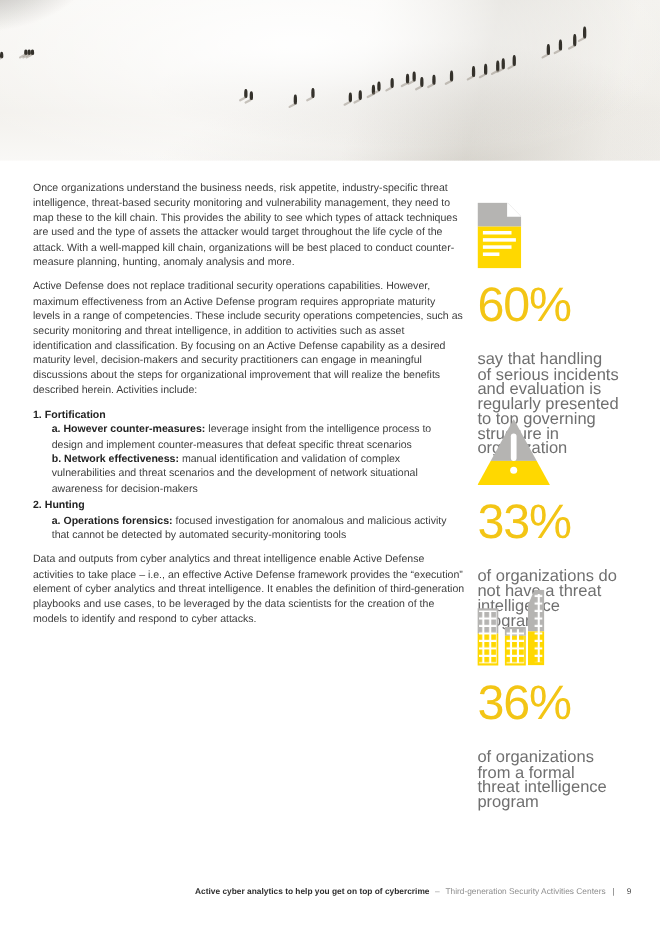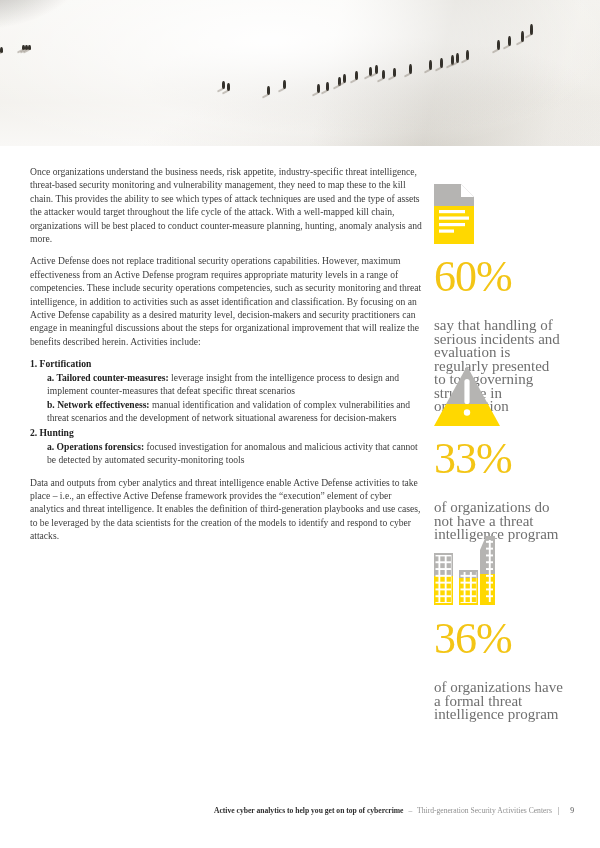--- a/index.html
+++ b/index.html
@@ -1,17 +1,17 @@
 <!DOCTYPE html>
 <html><head>
 <meta charset="utf-8">
 <style>
   html,body{margin:0;padding:0;background:#ffffff;}
   .page{position:relative;width:600px;height:848px;background:#ffffff;overflow:hidden;
-        font-family:Liberation Serif, serif;}
+        font-family:Liberation Sans, sans-serif;}
 
   
   .photo{position:absolute;left:0;top:0;width:600px;height:146px;overflow:hidden;
     background:
       radial-gradient(170px 100px at -25px -35px, rgba(95,92,86,.6), rgba(95,92,86,0) 65%),
       radial-gradient(480px 170px at 45% 28%, rgba(255,255,255,.95), rgba(255,255,255,0) 72%),
       radial-gradient(320px 70px at 60% 58%, rgba(175,170,160,.28), rgba(175,170,160,0) 70%),
       linear-gradient(103deg, rgba(210,206,198,0) 54%, rgba(188,184,174,.42) 72%, rgba(226,223,215,.18) 92%),
       radial-gradient(430px 150px at 72% 118%, rgba(203,198,188,.45), rgba(203,198,188,0) 70%),
       linear-gradient(180deg,#f8f7f4 0%,#f3f1ed 70%,#f9f8f6 100%);
@@ -27,21 +27,21 @@
   .main b{color:#222222;}
   .list{margin:0 0 9px 0;}
   .ln{margin-top:2px;font-weight:bold;color:#222;}
   .sub{margin-left:17px;}
 
   
   .stat{position:absolute;left:434px;width:140px;}
   .stat .val{font-size:44px;line-height:45px;font-weight:300;letter-spacing:-1px;
              color:#F3C515;margin-top:6px;}
   .stat .cap{width:130px;font-size:15px;line-height:13.5px;color:#6F6F6F;margin-top:20px;}
-  #stat-1{top:184px;} #stat-2{top:366px;} #stat-3{top:536px;}
+  #stat-1{top:184px;} #stat-2{top:381px;} #stat-3{top:536px;}
 
   
   .footer{position:absolute;right:26px;top:806px;font-size:7.6px;white-space:nowrap;}
   .ft-b{font-weight:bold;color:#2e2e2e;}
   .ft-g{color:#8f8f8f;margin-left:3px;}
   .ft-sep{color:#6d6d6d;margin-left:4px;}
   .ft-n{color:#4a4a4a;margin-left:9px;}
 </style>
 </head>
 <body>
@@ -77,21 +77,21 @@
       <span class="hiker" style="left: 521px; top: 31px; height: 11px;"></span>
       <span class="hiker" style="left: 530px; top: 24px; height: 11px;"></span>
     </div>
 
   <div class="main">
     <p>Once organizations understand the business needs, risk appetite, industry-specific threat intelligence, threat-based security monitoring and vulnerability management, they need to map these to the kill chain. This provides the ability to see which types of attack techniques are used and the type of assets the attacker would target throughout the life cycle of the attack. With a well-mapped kill chain, organizations will be best placed to conduct counter-measure planning, hunting, anomaly analysis and more.</p>
     <p>Active Defense does not replace traditional security operations capabilities. However, maximum effectiveness from an Active Defense program requires appropriate maturity levels in a range of competencies. These include security operations competencies, such as security monitoring and threat intelligence, in addition to activities such as asset identification and classification. By focusing on an Active Defense capability as a desired maturity level, decision-makers and security practitioners can engage in meaningful discussions about the steps for organizational improvement that will realize the benefits described herein. Activities include:</p>
 
     <div class="list">
       <div class="ln"><span>1.</span> <span>Fortification</span></div>
-      <div class="sub"><b>a. Tailored counter-measures:</b> <span>leverage insight from the intelligence process to design and implement counter-measures that defeat specific threat scenarios</span></div>
+      <div class="sub"><b>a. However counter-measures:</b> <span>leverage insight from the intelligence process to design and implement counter-measures that defeat specific threat scenarios</span></div>
       <div class="sub"><b>b. Network effectiveness:</b> <span>manual identification and validation of complex vulnerabilities and threat scenarios and the development of network situational awareness for decision-makers</span></div>
       <div class="ln"><span>2.</span> <span>Hunting</span></div>
       <div class="sub"><b>a. Operations forensics:</b> <span>focused investigation for anomalous and malicious activity that cannot be detected by automated security-monitoring tools</span></div>
     </div>
 
     <p>Data and outputs from cyber analytics and threat intelligence enable Active Defense activities to take place – i.e., an effective Active Defense framework provides the “execution” element of cyber analytics and threat intelligence. It enables the definition of third-generation playbooks and use cases, to be leveraged by the data scientists for the creation of the models to identify and respond to cyber attacks.</p>
   </div>
 
   <div class="stat" id="stat-1">
     <svg width="40" height="60" viewBox="0 0 40 60">
@@ -152,21 +152,21 @@
       <rect x="25" y="42" width="19" height="27" fill="#FFD800"></rect>
       <rect x="26.5" y="36" width="16" height="31" fill="url(#win)"></rect>
 
       <g clip-path="url(#bldR)">
         <rect x="46" y="0" width="15" height="38" fill="#B5B4B2"></rect>
         <rect x="46" y="38" width="15" height="31" fill="#FFD800"></rect>
         <rect x="52" y="4" width="7" height="62" fill="url(#win)"></rect>
       </g>
     </svg>
     <div class="val">36%</div>
-    <div class="cap">of organizations have a formal threat intelligence program</div>
+    <div class="cap">of organizations from a formal threat intelligence program</div>
   </div>
 
   <div class="footer">
     <span class="ft-b">Active cyber analytics to help you get on top of cybercrime</span>
     <span class="ft-g">–</span>
     <span class="ft-g">Third-generation Security Activities Centers</span>
     <span class="ft-sep">|</span>
     <span class="ft-n">9</span>
   </div>
 

